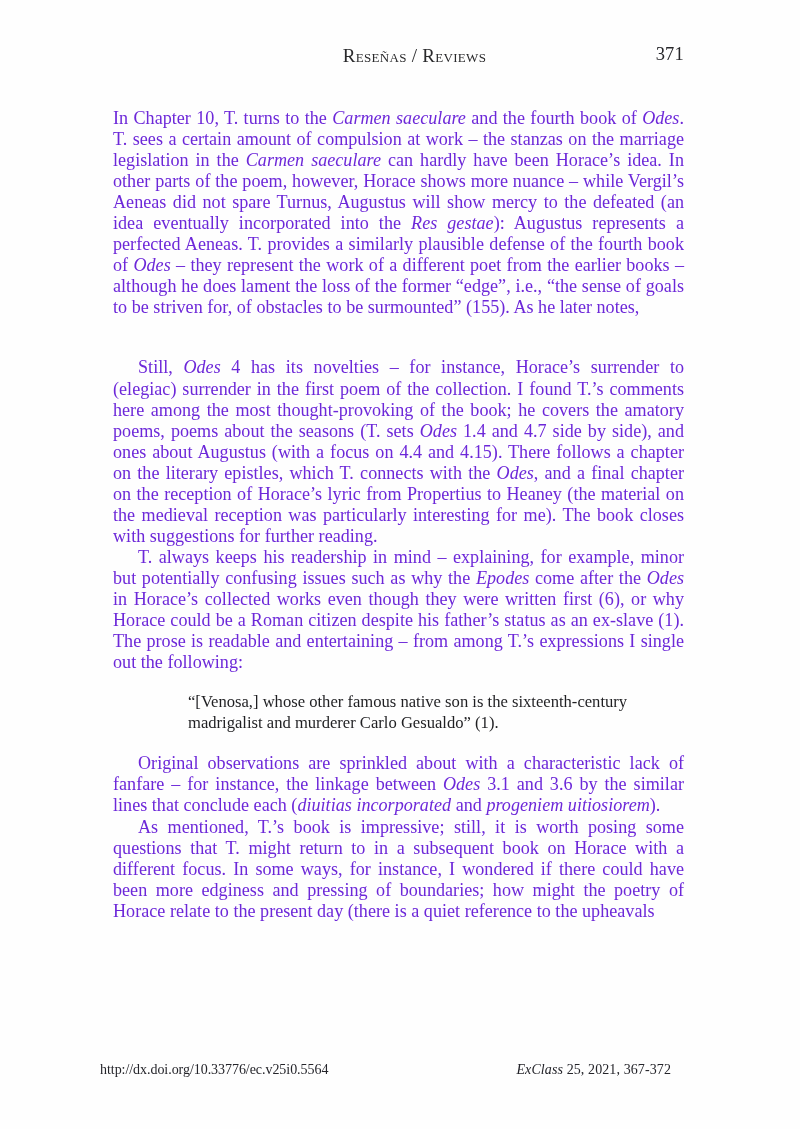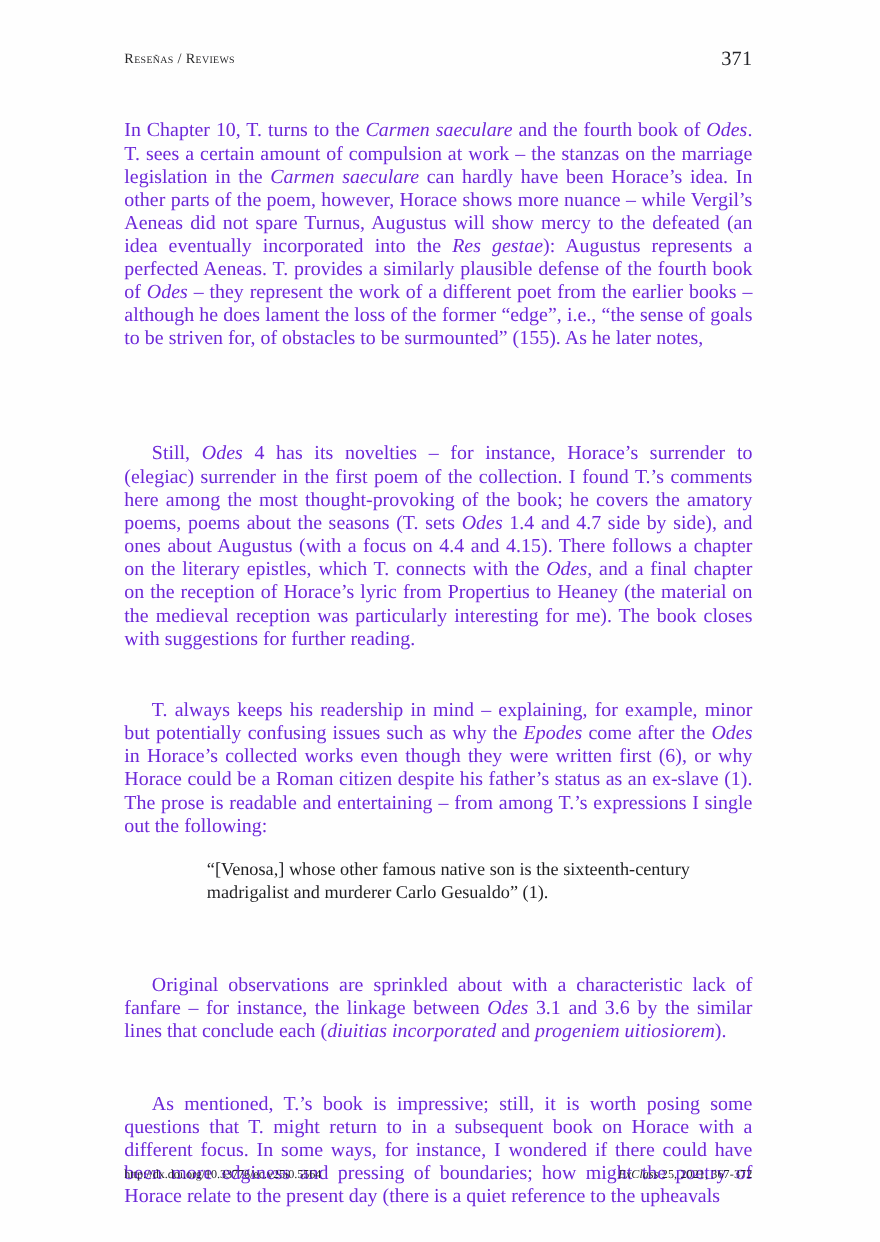--- a/index.html
+++ b/index.html
@@ -28,24 +28,25 @@
   
   .running-head {
     position: absolute;
     left: 113px;
     top: 45px;
     width: 571px;
     height: 24px;
   }
   .running-head-title {
     position: absolute;
-    left: 0;
+    left: 16px;
     top: 0;
     width: 571px;
-    font-size: 13px;
+    text-align: center;
+    font-size: 19px;
     font-variant: small-caps;
     letter-spacing: 0.3px;
     color: #29292b;
     white-space: nowrap;
   }
   .running-head-folio {
     position: absolute;
     right: 0;
     top: -1px;
     font-size: 18.5px;
@@ -66,21 +67,20 @@
     font-size: 18.1px;
     line-height: 21.05px;
     text-align: justify;
     text-justify: inter-word;
     color: #6d28d9;
     hyphens: none;
     letter-spacing: 0.02px;
   }
   p.body-par.indent {
     text-indent: 25px;
-    margin-top: 44px;
   }
   p.body-par.last-line-natural {
     text-align-last: left;
   }
 
   
   blockquote.quote {
     margin: 0;
     padding: 0;
     font-size: 16.6px;
@@ -93,25 +93,25 @@
   }
 
   .gap-before-quote { height: 19px; }
   .gap-after-quote  { height: 20px; }
 
   i, em { font-style: italic; }
 
   
   .footer {
     position: absolute;
-    left: 113px;
+    left: 100px;
     top: 1062px;
     width: 571px;
     height: 22px;
-    font-size: 11px;
+    font-size: 14px;
     color: #24242a;
     font-family: Liberation Serif, serif;
   }
   .footer-doi {
     position: absolute;
     left: 0;
     top: 0;
     letter-spacing: -0.05px;
     white-space: nowrap;
   }

